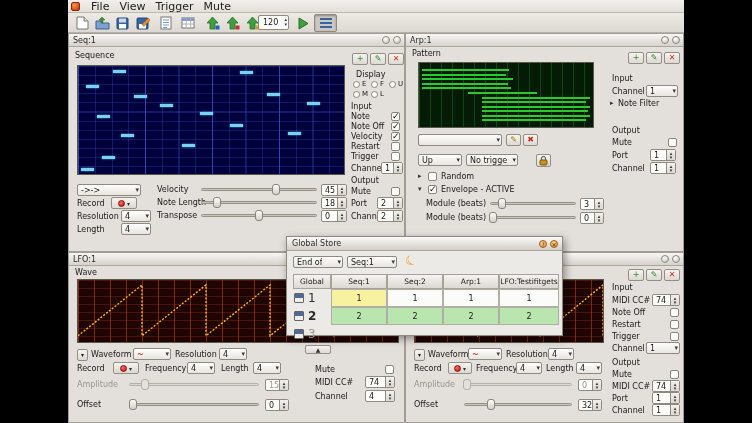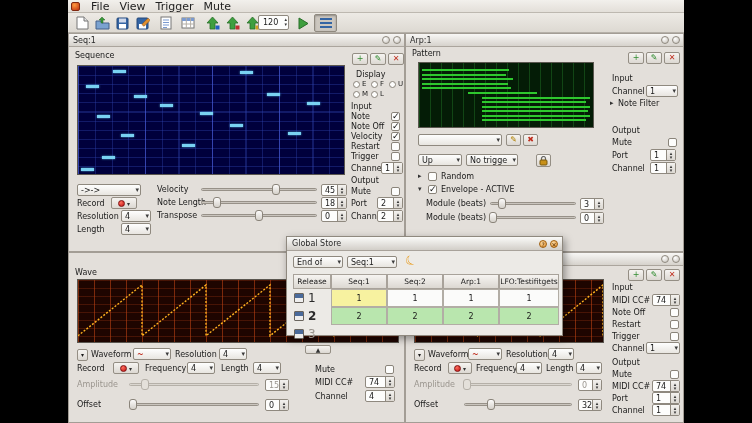--- a/index.html
+++ b/index.html
@@ -386,20 +386,25 @@
           <span class="tr"></span>
           <span class="kn" style="left:3%"></span>
         </div>
     <div class="spin" style="left:174px;top:178px;width:24px">
           <span class="sv">0</span>
           <span class="ar">▴<br>▾</span>
         </div>
   </div>
 
   <div class="panel" style="left:0;top:252px;width:337px;height:171px">
+    <div class="ptitle">
+      <span class="ptxt">LFO:1</span>
+      <span class="cir" style="right:14px"></span>
+      <span class="cir" style="right:3px"></span>
+    </div>
     <span class="lbl" style="left:6px;top:15px">Wave</span>
 
     <div class="lfodisp" style="left:8px;top:26px;width:322px;height:64px">
       <svg id="lfo-wave-svg" width="320" height="62" viewBox="0 0 320 62">
             <polyline points="0,55.800000000000004 64,4.96 64,55.800000000000004 64,55.800000000000004 128,4.96 128,55.800000000000004 128,55.800000000000004 192,4.96 192,55.800000000000004 192,55.800000000000004 256,4.96 256,55.800000000000004 256,55.800000000000004 320,4.96 320,55.800000000000004" fill="none" stroke="#ffb21e" stroke-width="1.4" stroke-dasharray="2 1.6"></polyline>
           </svg>
     </div>
 
     <div class="mbtn" style="left:8px;top:96px;width:11px">
           <span style="font-size:6px">▾</span>
@@ -571,21 +576,21 @@
       <span class="cir dcir" style="right:4px;top:3px">✕</span>
     </div>
     <div class="combo" style="left:6px;top:19px;width:50px">
           <span class="cv">End of</span>
         </div>
     <div class="combo" style="left:60px;top:19px;width:50px">
           <span class="cv">Seq:1</span>
         </div>
     <span class="moon" style="left:118px;top:16px">☾</span>
 
-    <div class="hdrcell" style="left:6px;top:37px;width:38px">Release</div>
+    <div class="hdrcell" style="left:6px;top:37px;width:38px">Global</div>
     <div class="hdrcell" style="left:44px;top:37px;width:56px">Seq:1</div>
     <div class="hdrcell" style="left:100px;top:37px;width:56px">Seq:2</div>
     <div class="hdrcell" style="left:156px;top:37px;width:56px">Arp:1</div>
     <div class="hdrcell" style="left:212px;top:37px;width:60px">LFO:Testifitgets</div>
 
     <div class="ncell" style="left:6px;top:52px;width:38px">
       <span class="storebtn" style="left:1px;top:4px"></span>
       <span class="rownum" style="margin-left:15px">1</span>
     </div>
     <div class="cell yellow" style="left:44px;top:52px;width:56px">1</div>

